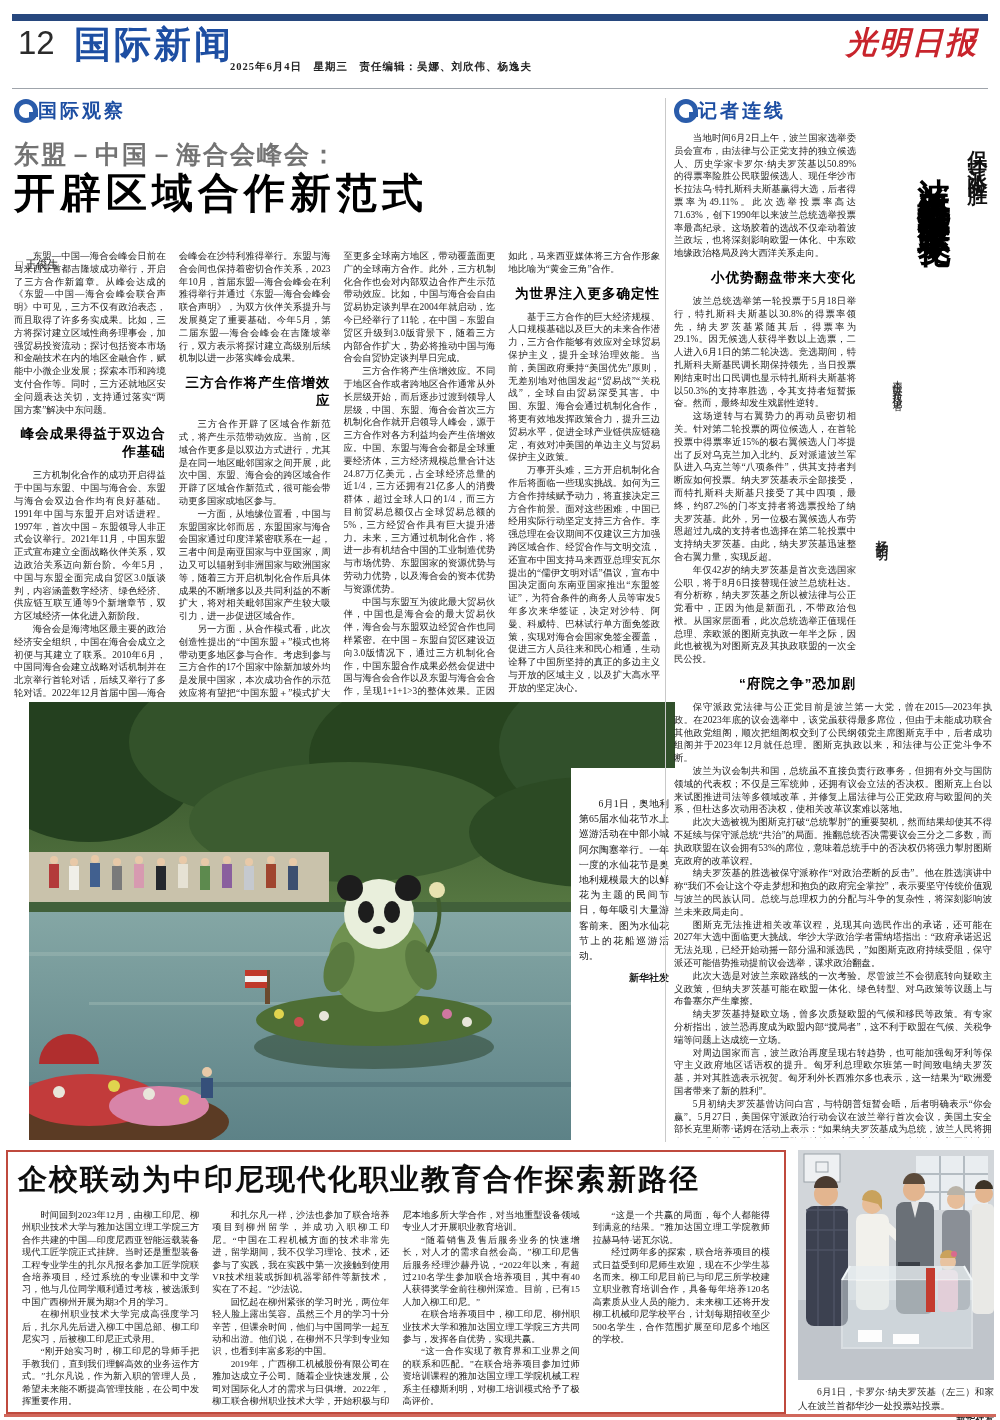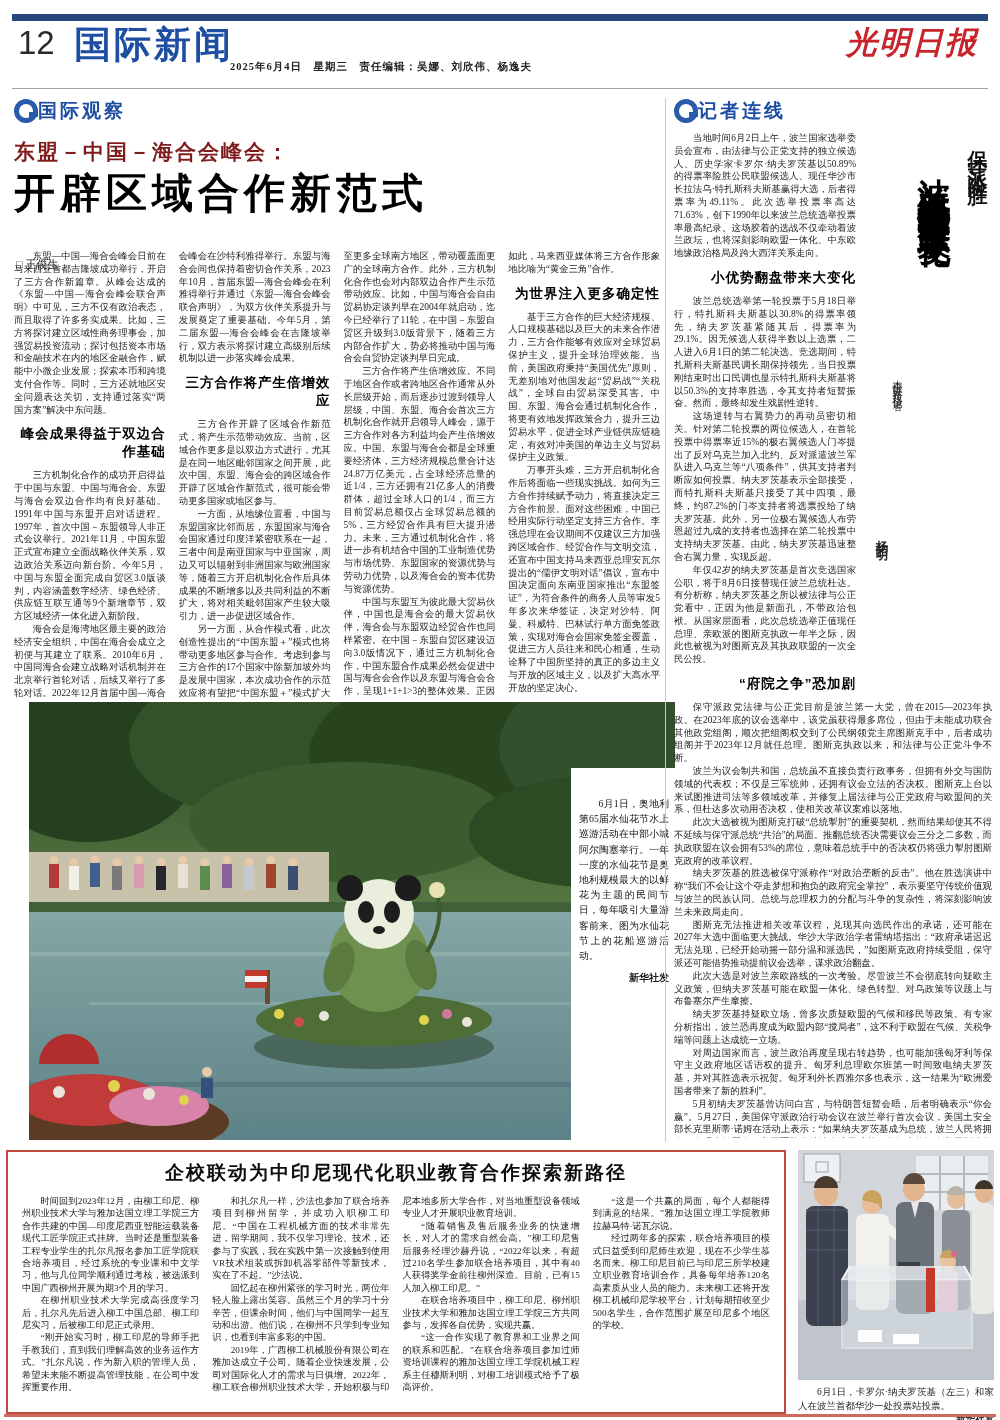--- a/index.html
+++ b/index.html
@@ -16,21 +16,21 @@
   .head-rule{left:12px;top:88px;width:976px;height:1px;background:#9fa4ab;}
 
   
   .badge{display:flex;align-items:center;}
   .badge-g{width:24px;height:24px;border:5px solid #2a5caa;border-radius:50%;position:relative;box-sizing:border-box;}
   .badge-g::after{content:'';position:absolute;right:-5px;top:8px;width:9px;height:5px;background:#2a5caa;}
   .badge-label{font-size:19px;font-weight:900;color:#1d4ea2;letter-spacing:3px;font-family:"Liberation Sans",sans-serif;}
 
   
   .la-badge{left:14px;top:98px;}
-  .la-kicker{left:14px;top:138px;font-size:21px;font-weight:600;color:#7f1d1d;letter-spacing:2px;font-family:"Liberation Sans",sans-serif;}
+  .la-kicker{left:14px;top:138px;font-size:25px;font-weight:600;color:#737373;letter-spacing:2px;font-family:"Liberation Sans",sans-serif;}
   .la-headline{left:14px;top:166px;font-size:41px;font-weight:900;color:#000;letter-spacing:5px;}
   .la-byline{left:16px;top:220px;font-size:11px;color:#222;margin-top:37px;}
   .la-cols{left:14px;top:250px;width:646px;height:450px;column-count:4;column-gap:13px;column-fill:auto;overflow:hidden;}
 
   .body-p,.body-note,.article-dateline{font-size:9.4px;line-height:12.8px;text-align:justify;margin:0;}
   .body-p{text-indent:2em;}
   .sub-head{font-size:13.5px;font-weight:900;text-align:right;margin:9px 0 8px;letter-spacing:1px;
             font-family:"Liberation Sans",sans-serif;color:#000;}
 
   
@@ -48,21 +48,21 @@
   .ra{left:674px;top:98px;width:318px;}
   .ra-body{margin-top:8px;height:1006px;overflow:hidden;}
   .v-wrap{float:right;width:128px;height:562px;writing-mode:vertical-rl;margin-left:8px;padding-top:2px;box-sizing:border-box;}
   .v-kicker{font-size:20px;font-weight:700;letter-spacing:9px;color:#111;}
   .v-head{font-size:33px;font-weight:900;letter-spacing:4px;color:#000;margin:18px 9px 0 7px;}
   .v-byline{font-size:10px;color:#222;margin-top:238px;letter-spacing:3px;}
   .v-byline-name{display:block;font-size:12.5px;font-weight:bold;margin-top:158px;letter-spacing:4px;}
 
   
   .ba-box{left:6px;top:1150px;width:780px;height:264px;border:2px solid #bf4a3e;box-sizing:border-box;background:#fff;}
-  .ba-headline{margin:8px 10px 0;text-align:center;font-size:19px;font-weight:900;letter-spacing:2px;color:#0d0d0d;}
+  .ba-headline{margin:8px 10px 0;text-align:left;font-size:29px;font-weight:900;letter-spacing:2px;color:#0d0d0d;}
   .ba-cols{margin:9px 14px 0;height:202px;column-count:4;column-gap:13px;column-fill:auto;overflow:hidden;}
   .ba-cols .body-p,.ba-cols .body-note{font-size:9.2px;line-height:12.4px;}
 
   
   .photo2{left:798px;top:1150px;width:196px;height:230px;}
   .photo2-caption{left:798px;top:1386px;width:196px;}
   .photo2-caption .cap2-text{font-size:9.5px;line-height:13.5px;text-align:justify;text-indent:2em;}
   .cap2-credit{font-size:9.5px;font-weight:bold;text-align:right;}
 
   .bottom-rule{left:4px;top:1414px;width:992px;height:3px;background:#d0685c;}

